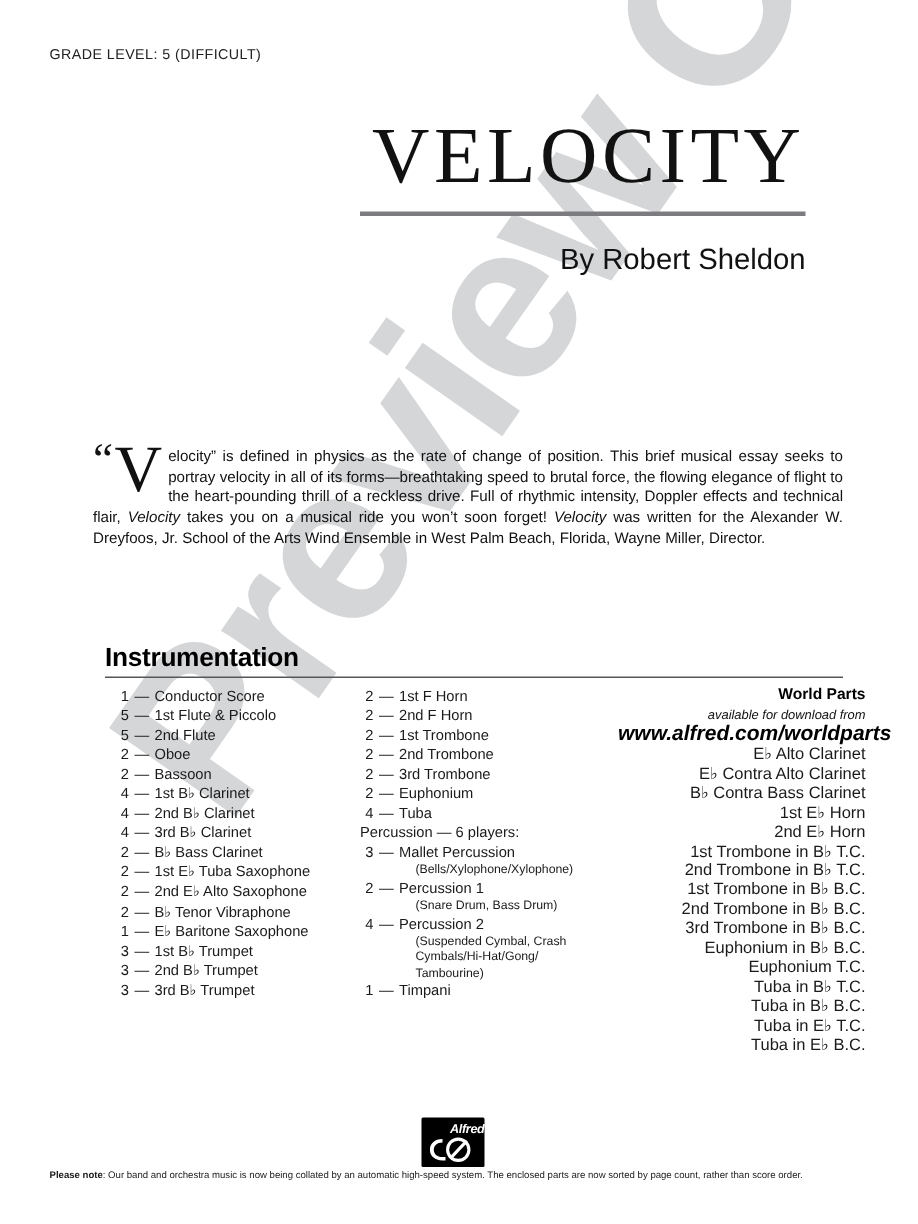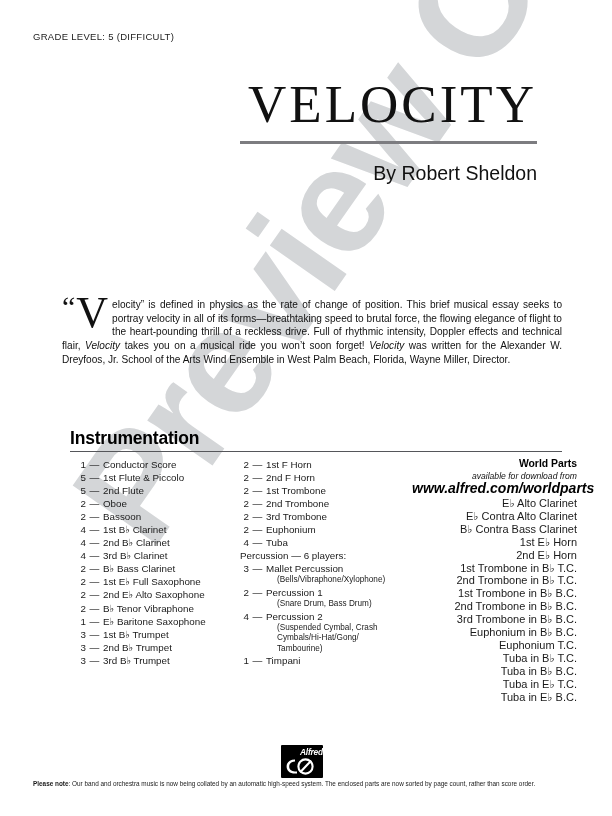--- a/index.html
+++ b/index.html
@@ -276,39 +276,39 @@
       <div class="col col-1" id="col1">
           <div class="instr-line"><span class="qty">1</span><span class="dash">—</span><span>Conductor Score</span></div>
           <div class="instr-line"><span class="qty">5</span><span class="dash">—</span><span>1st Flute &amp; Piccolo</span></div>
           <div class="instr-line"><span class="qty">5</span><span class="dash">—</span><span>2nd Flute</span></div>
           <div class="instr-line"><span class="qty">2</span><span class="dash">—</span><span>Oboe</span></div>
           <div class="instr-line"><span class="qty">2</span><span class="dash">—</span><span>Bassoon</span></div>
           <div class="instr-line"><span class="qty">4</span><span class="dash">—</span><span>1st B♭ Clarinet</span></div>
           <div class="instr-line"><span class="qty">4</span><span class="dash">—</span><span>2nd B♭ Clarinet</span></div>
           <div class="instr-line"><span class="qty">4</span><span class="dash">—</span><span>3rd B♭ Clarinet</span></div>
           <div class="instr-line"><span class="qty">2</span><span class="dash">—</span><span>B♭ Bass Clarinet</span></div>
-          <div class="instr-line"><span class="qty">2</span><span class="dash">—</span><span>1st E♭ Full Saxophone</span></div>
+          <div class="instr-line"><span class="qty">2</span><span class="dash">—</span><span>1st E♭ Tuba Saxophone</span></div>
           <div class="instr-line"><span class="qty">2</span><span class="dash">—</span><span>2nd E♭ Alto Saxophone</span></div>
           <div class="instr-line"><span class="qty">2</span><span class="dash">—</span><span>B♭ Tenor Vibraphone</span></div>
           <div class="instr-line"><span class="qty">1</span><span class="dash">—</span><span>E♭ Baritone Saxophone</span></div>
           <div class="instr-line"><span class="qty">3</span><span class="dash">—</span><span>1st B♭ Trumpet</span></div>
           <div class="instr-line"><span class="qty">3</span><span class="dash">—</span><span>2nd B♭ Trumpet</span></div>
           <div class="instr-line"><span class="qty">3</span><span class="dash">—</span><span>3rd B♭ Trumpet</span></div>
         </div>
       <div class="col col-2" id="col2">
           <div class="instr-line"><span class="qty">2</span><span class="dash">—</span><span>1st F Horn</span></div>
           <div class="instr-line"><span class="qty">2</span><span class="dash">—</span><span>2nd F Horn</span></div>
           <div class="instr-line"><span class="qty">2</span><span class="dash">—</span><span>1st Trombone</span></div>
           <div class="instr-line"><span class="qty">2</span><span class="dash">—</span><span>2nd Trombone</span></div>
           <div class="instr-line"><span class="qty">2</span><span class="dash">—</span><span>3rd Trombone</span></div>
           <div class="instr-line"><span class="qty">2</span><span class="dash">—</span><span>Euphonium</span></div>
           <div class="instr-line"><span class="qty">4</span><span class="dash">—</span><span>Tuba</span></div>
           <div class="instr-note">Percussion — 6 players:</div>
           <div class="instr-line"><span class="qty">3</span><span class="dash">—</span><span>Mallet Percussion</span></div>
-          <div class="instr-sub">(Bells/Vibraphone/Xylophone)</div>
+          <div class="instr-sub">(Bells/Xylophone/Xylophone)</div>
           <div class="instr-line"><span class="qty">2</span><span class="dash">—</span><span>Percussion 1</span></div>
           <div class="instr-sub">(Snare Drum, Bass Drum)</div>
           <div class="instr-line"><span class="qty">4</span><span class="dash">—</span><span>Percussion 2</span></div>
           <div class="instr-sub">(Suspended Cymbal, Crash</div>
           <div class="instr-sub">Cymbals/Hi-Hat/Gong/</div>
           <div class="instr-sub">Tambourine)</div>
           <div class="instr-line"><span class="qty">1</span><span class="dash">—</span><span>Timpani</span></div>
         </div>
       <div class="col col-3">
         <div class="wp-title">World Parts</div>

